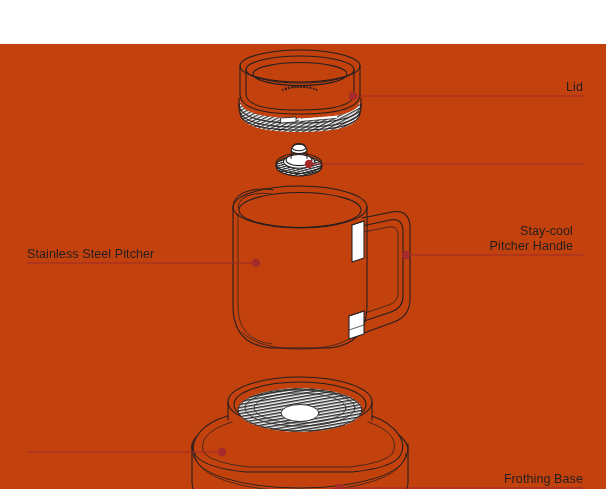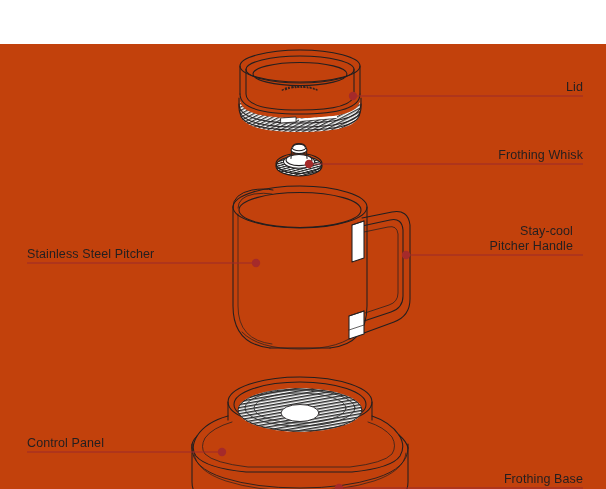--- a/index.html
+++ b/index.html
@@ -226,24 +226,22 @@
       <circle cx="309" cy="120" r="4.2"></circle>
       <circle cx="406" cy="211" r="4.2"></circle>
       <circle cx="339" cy="444" r="4.2"></circle>
       <circle cx="256" cy="219" r="4.2"></circle>
       <circle cx="222" cy="408" r="4.2"></circle>
     </g>
   </svg>
 
   <div class="callout-label right-side" style="left:508px; top:36px; width:75px;">Lid</div>
 
-  <div class="callout-label right-side" style="left:443px; top:104px; width:140px;">Frothing Whisk</div>
 
   <div class="callout-label right-side" style="left:433px; top:180px; width:140px;">Stay-cool
 Pitcher Handle</div>
 
   <div class="callout-label right-side" style="left:443px; top:428px; width:140px;">Frothing Base</div>
 
   <div class="callout-label left-side" style="left:27px; top:203px; width:230px;">Stainless Steel Pitcher</div>
 
-  <div class="callout-label left-side" style="left:27px; top:392px; width:196px;">Control Panel</div>
 
 </div>
 
 </body></html>

